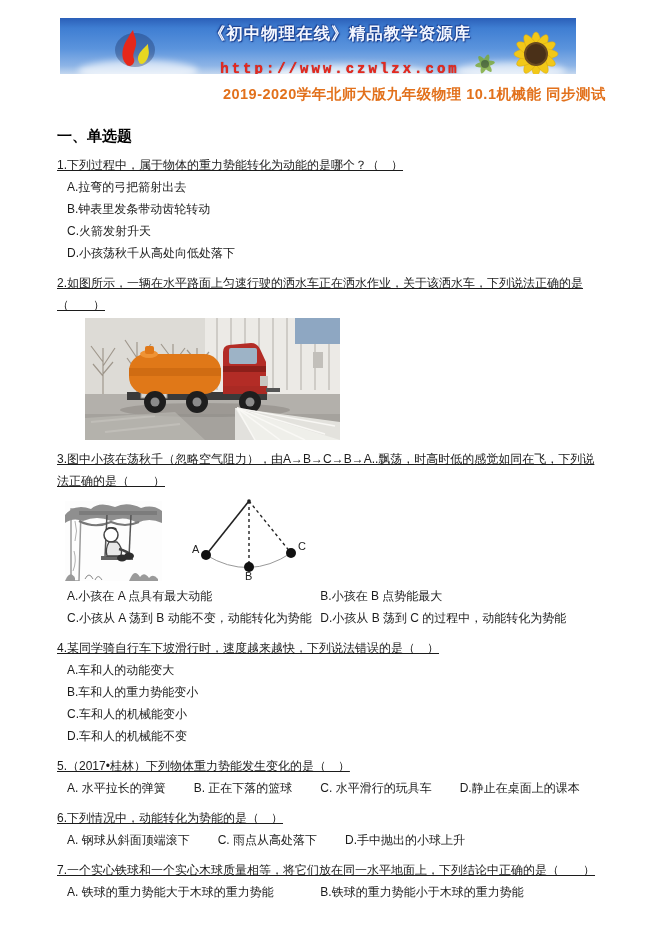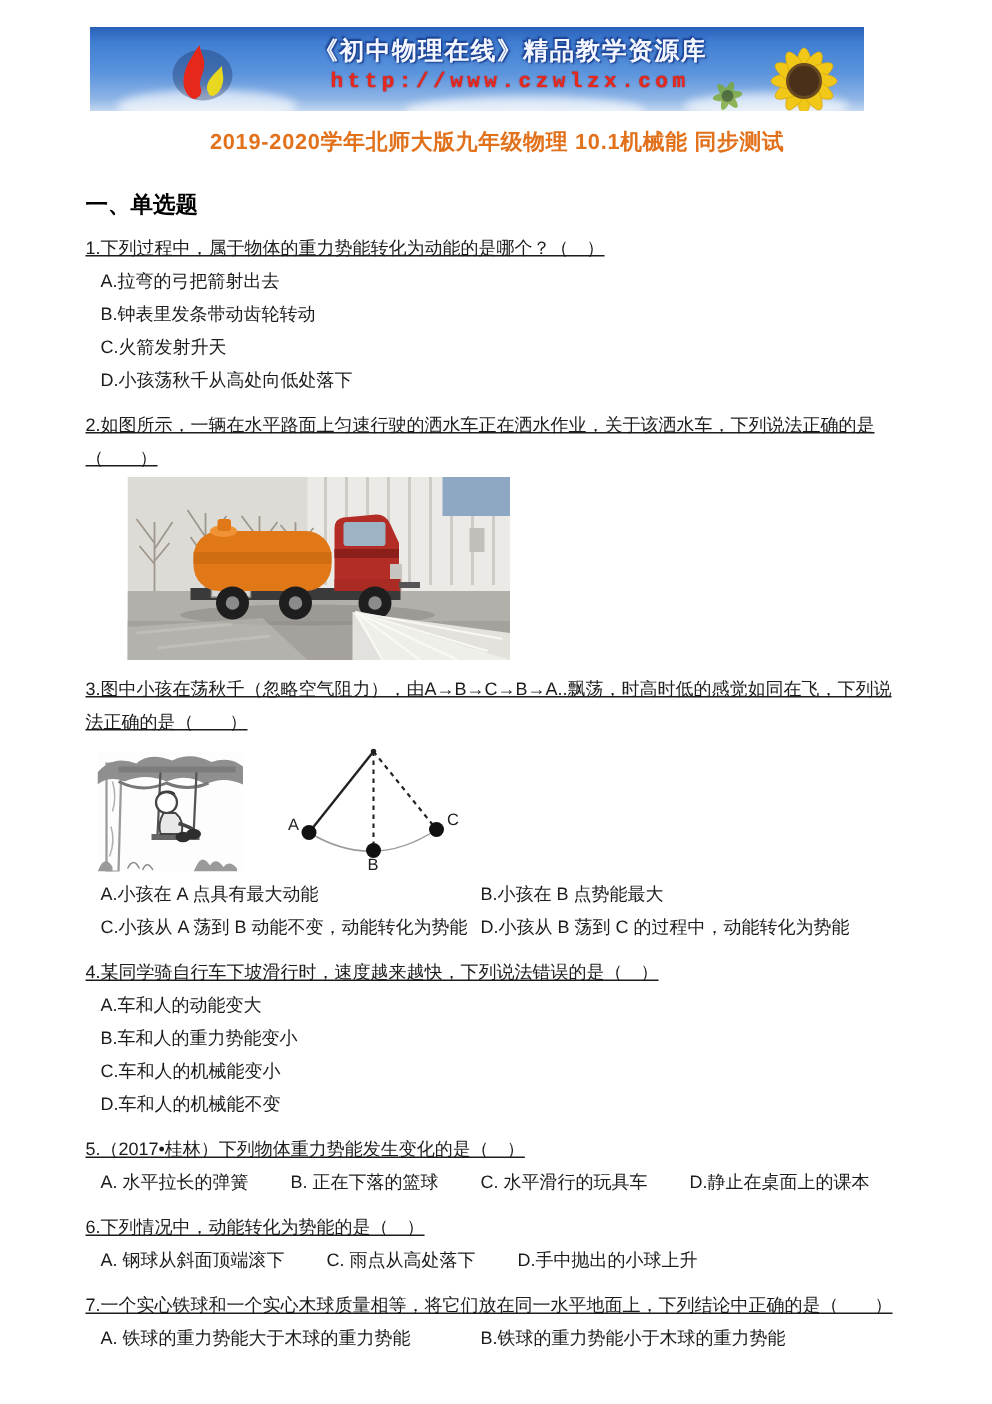--- a/index.html
+++ b/index.html
@@ -18,28 +18,28 @@
   .cloud.c2 { width:160px; height:20px; left:210px; bottom:-10px; }
   .cloud.c3 { width:110px; height:18px; right:10px; bottom:-6px; }
   .banner-logo { position:absolute; left:52px; top:8px; width:46px; height:44px; }
   .banner-text { position:absolute; left:130px; top:5px; width:300px; text-align:center; }
   .site-title {
     color:#f4f7ff; font-weight:bold; font-size:16.5px; letter-spacing:1px; white-space:nowrap;
     text-shadow:1px 1px 1px #1a3f8f, -1px -1px 1px #1a3f8f, 0 0 3px #2a55a8;
   }
   .site-url {
     color:#e8281e; font-family:"Liberation Mono","DejaVu Sans Mono",monospace;
-    font-size:14px; font-weight:bold; letter-spacing:3px; margin-top:2px; white-space:nowrap;
+    font-size:14px; font-weight:bold; letter-spacing:3px; margin-top:16px; white-space:nowrap;
     text-shadow:0 0 1px #8c1410; cursor:pointer;
   }
   .sunflower { position:absolute; right:14px; top:12px; width:52px; height:48px; }
   .sunflower2 { position:absolute; right:78px; top:34px; width:26px; height:24px; opacity:.8; }
 
   
-  .doc-title { margin-top:11px; text-align:center; color:#e2711c; font-weight:bold; font-size:14.5px; letter-spacing:.5px; }
+  .doc-title { margin-top:11px; text-align:right; color:#e2711c; font-weight:bold; font-size:14.5px; letter-spacing:.5px; }
   .section-heading { margin-top:23px; font-weight:bold; font-size:15px; color:#000; }
 
   
   .q { font-size:12px; line-height:22px; color:#1c1c1c; }
   .q-text { margin-top:8px;text-decoration:underline; }
   .opts-stacked .opt { padding-left:10px; }
   .opts-grid { display:grid; grid-template-columns:47% 53%; padding-left:10px; }
   .opts-row { display:flex; padding-left:10px; }
   .opts-row .opt { margin-right:28px; white-space:nowrap; }
   .opts-row .opt:last-child { margin-right:0; }

